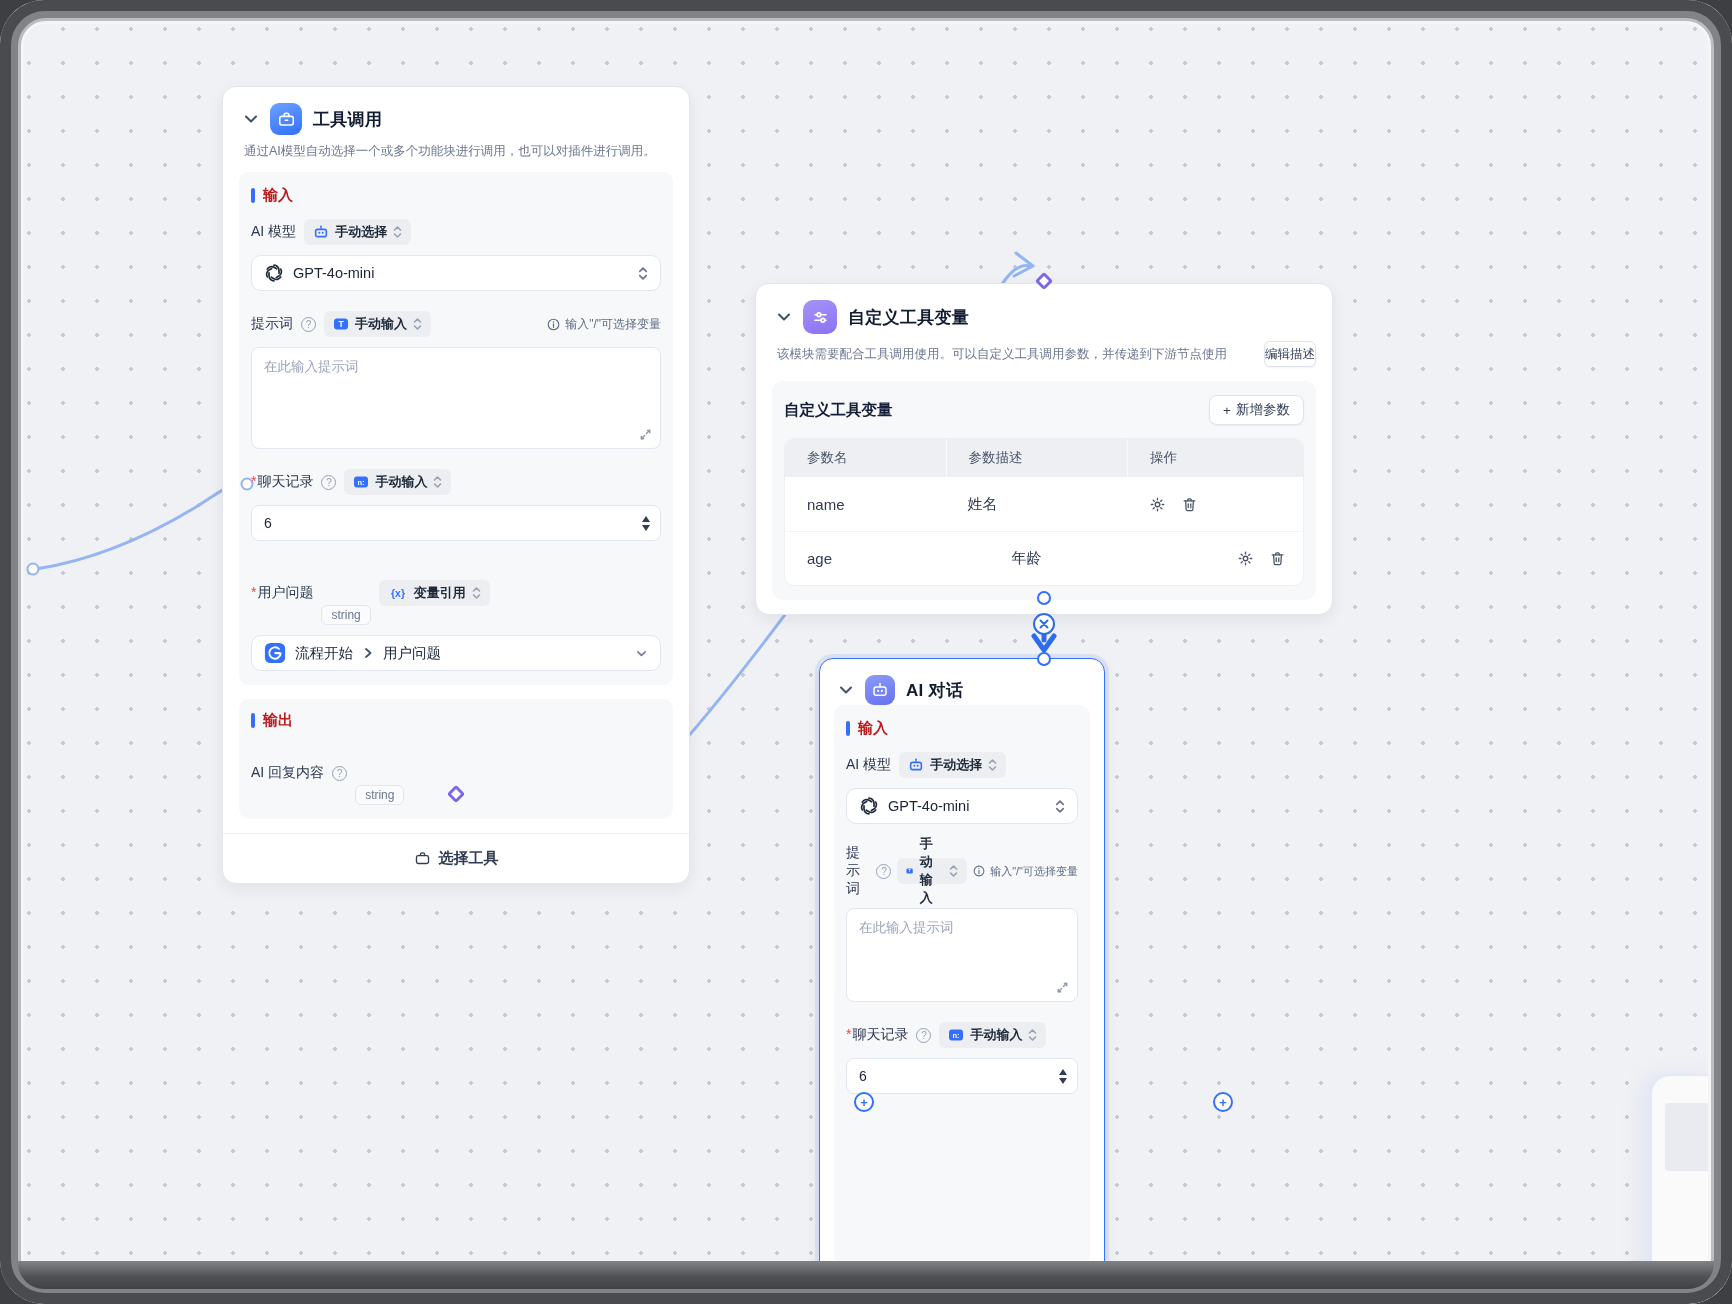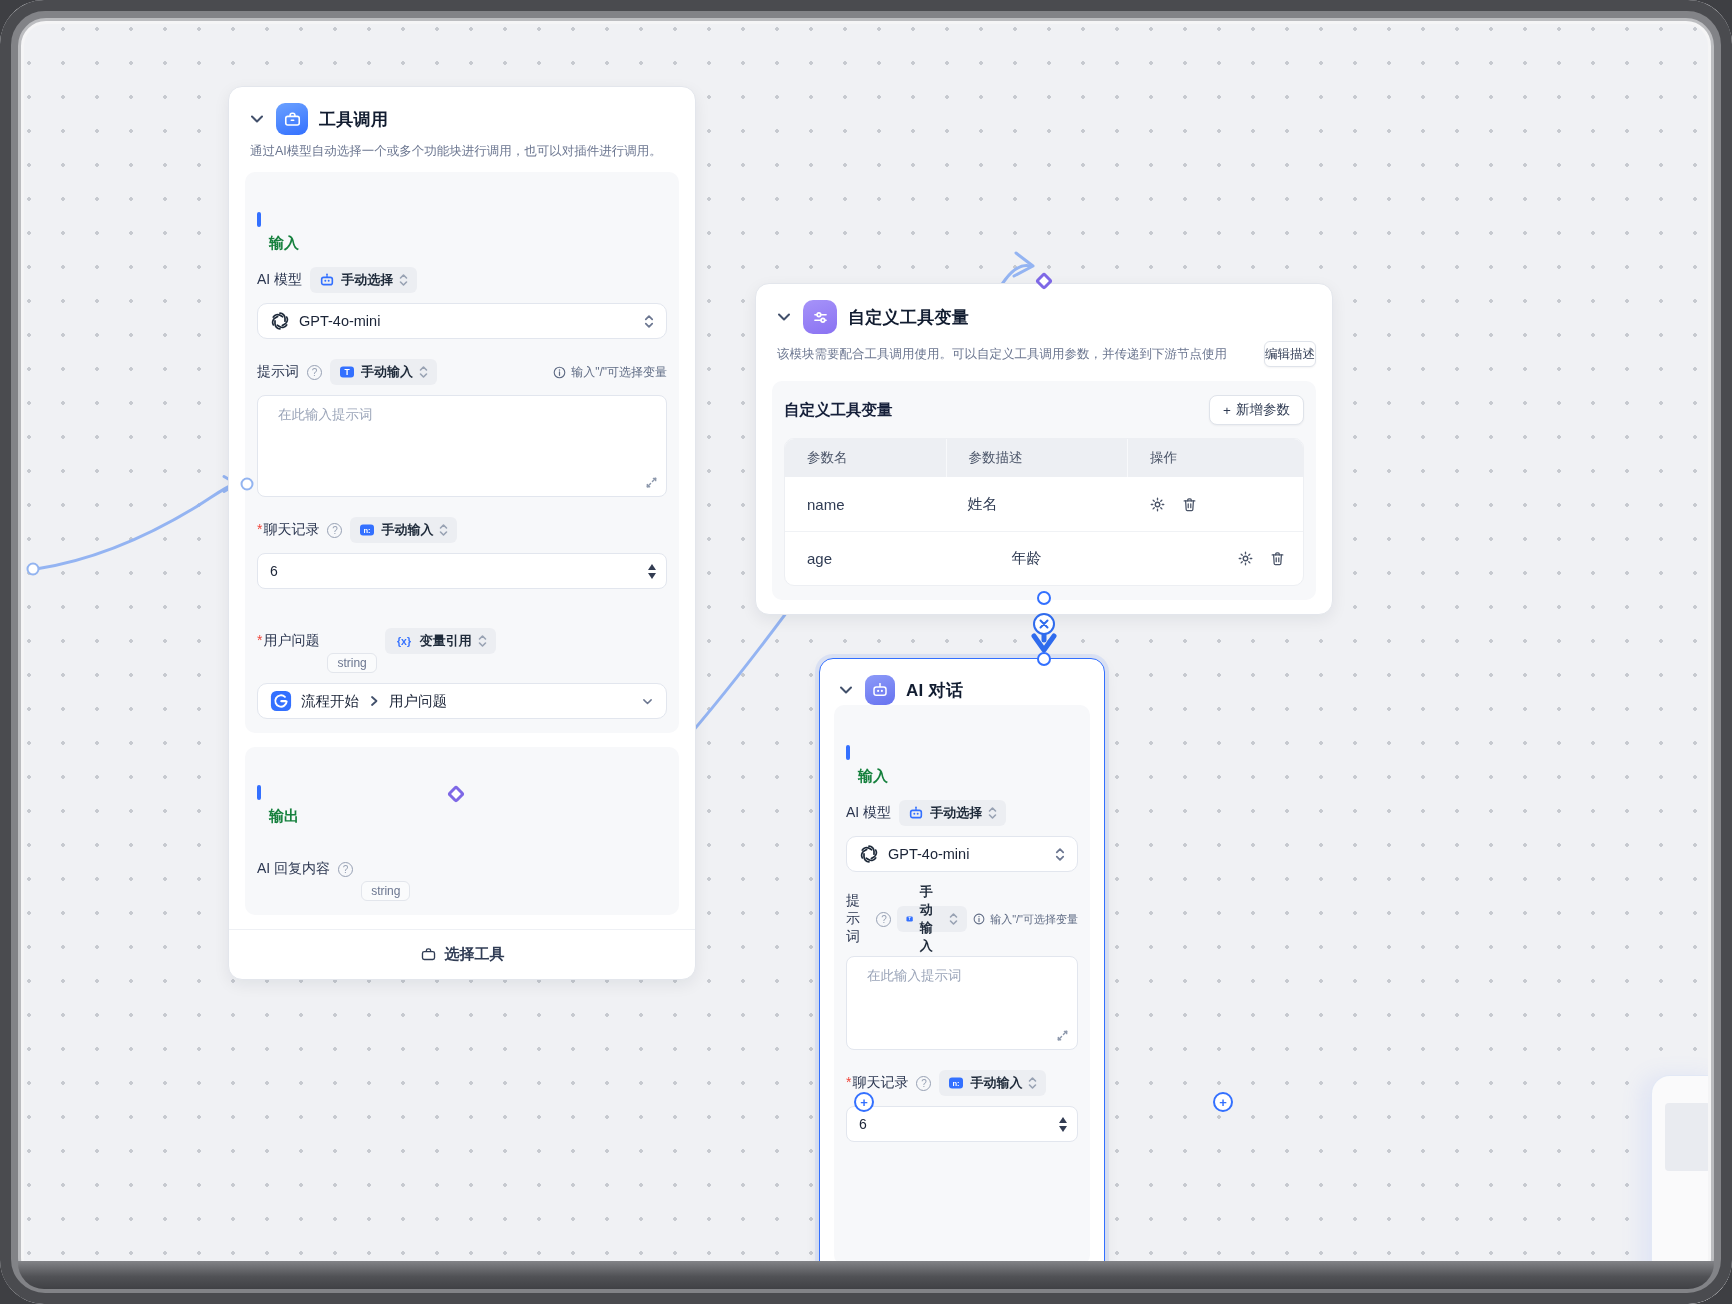--- a/index.html
+++ b/index.html
@@ -32,40 +32,40 @@
   .node-icon { border-radius:9px; display:flex; align-items:center; justify-content:center; flex:0 0 auto; }
   .icon-blue   { width:32px; height:32px; background:linear-gradient(160deg,#6ba1ff,#3370ff); }
   .icon-purple { width:34px; height:34px; border-radius:10px; background:linear-gradient(160deg,#a693f9,#8a72f2); }
   .icon-robot  { width:30px; height:30px; background:linear-gradient(160deg,#8d9bf8,#6672f0); }
   .node-title  { font-size:17px; font-weight:700; color:#111c30; letter-spacing:.3px; }
   .node-desc   { font-size:12.5px; color:#6b7690; padding:7px 28px 12px 21px; line-height:1.45; white-space:nowrap; overflow:hidden; }
 
   .panel { background:#f7f8fa; border-radius:10px; margin:0 16px 14px; padding:14px 12px; }
   .sec { display:flex; align-items:center; gap:8px; margin-bottom:14px; }
   .sec-bar { width:4px; height:15px; border-radius:2px; background:#3370ff; }
-  .sec-label { font-size:15px; font-weight:700; color:#15803d;margin-top:48px; }
+  .sec-label { font-size:15px; font-weight:700; color:#b91c1c; }
 
   .frow { display:flex; align-items:center; gap:8px; margin:20px 0 10px; }
   .frow.first { margin-top:2px; }
   .flabel { font-size:14px; font-weight:500; color:#2b3650; }
   .req::before { content:"*"; color:#f04438; margin-right:1px; }
 
   .chip { display:inline-flex; align-items:center; gap:6px; background:#eceef2; border-radius:6px;
           height:26px; padding:0 9px; font-size:13px; font-weight:600; color:#1d2939; cursor:pointer; }
   .tag  { background:#fafbfc; border:1px solid #e3e6ec; border-radius:6px; padding:2px 9px; font-size:12px; color:#6b7690;margin-top:44px; }
 
   .hint { margin-left:auto; display:inline-flex; align-items:center; gap:5px; font-size:12px; color:#5f6b84; white-space:nowrap; }
   .hint.small { font-size:11px; }
 
   .select { height:36px; background:#fff; border:1px solid #e2e6ee; border-radius:10px; display:flex;
             align-items:center; gap:9px; padding:0 12px; font-size:14.5px; color:#1b2437; cursor:pointer; }
   .select .grow { flex:1; }
 
   .ta-wrap { position:relative; }
-  textarea.ta { width:100%; background:#fff; border:1px solid #e2e6ee; border-radius:8px; padding:10px 20px;
+  textarea.ta { width:100%; background:#fff; border:1px solid #e2e6ee; border-radius:8px; padding:10px 12px;
                 font-size:13.5px; color:#000000; resize:none; font-family:inherit; display:block; }
   textarea.ta::placeholder { color:#9aa4b8; }
   .expand { position:absolute; right:9px; bottom:8px; cursor:pointer; display:flex; }
 
   .num-wrap { position:relative; }
   input.num { width:100%; height:36px; background:#fff; border:1px solid #e2e6ee; border-radius:8px;
               padding:0 12px; font-size:14px; color:#1b2437; font-family:inherit; }
   .spin { position:absolute; right:11px; top:0; bottom:0; display:flex; flex-direction:column; justify-content:center; gap:3px; cursor:pointer; }
   .tri-up   { width:0; height:0; border-left:4.5px solid transparent; border-right:4.5px solid transparent; border-bottom:6px solid #323c52; }
   .tri-down { width:0; height:0; border-left:4.5px solid transparent; border-right:4.5px solid transparent; border-top:6px solid #323c52; }
@@ -126,21 +126,21 @@
     <path d="M 36 569 C 95 560 150 535 196 507 C 215 495 224 488 234 484" stroke="#94b4f2" stroke-width="3" fill="none" stroke-linecap="round"></path>
     <path d="M 224 476.5 L 237 484 L 224 491.5" stroke="#94b4f2" stroke-width="3" fill="none" stroke-linecap="round" stroke-linejoin="round"></path>
 
     <path d="M 457 800 C 505 872 585 852 665 763 C 756 662 880 488 953 370 C 990 309 1006 260 1030 266" stroke="#94b4f2" stroke-width="3" fill="none" stroke-linecap="round"></path>
     <path d="M 1016 253 L 1033 266 L 1014 276" stroke="#94b4f2" stroke-width="3" fill="none" stroke-linecap="round" stroke-linejoin="round"></path>
 
     <path d="M 1044 601 L 1044 640" stroke="#2f6bed" stroke-width="5" fill="none" stroke-linecap="round"></path>
     <path d="M 1034 636 L 1044 650 L 1054 636" stroke="#2f6bed" stroke-width="5" fill="none" stroke-linecap="round" stroke-linejoin="round"></path>
   </svg>
 
-  <div class="node" style="left:228px; top:86px; width:468px;">
+  <div class="node" style="left:222px; top:86px; width:468px;">
     <div class="node-head">
       <span class="collapse">
         <svg width="16" height="16" viewBox="0 0 16 16">
             <path d="M3 5.5 L8 10.5 L13 5.5" stroke="#42506b" stroke-width="2" fill="none" stroke-linecap="round" stroke-linejoin="round"></path>
           </svg>
       </span>
       <span class="node-icon icon-blue">
         <svg width="19" height="19" viewBox="0 0 24 24" fill="none" stroke="#fff" stroke-width="2">
             <rect x="3.5" y="8" width="17" height="11" rx="2.5"></rect>
             <path d="M9 8V6.5A2.5 2.5 0 0 1 11.5 4h1A2.5 2.5 0 0 1 15 6.5V8"></path>

